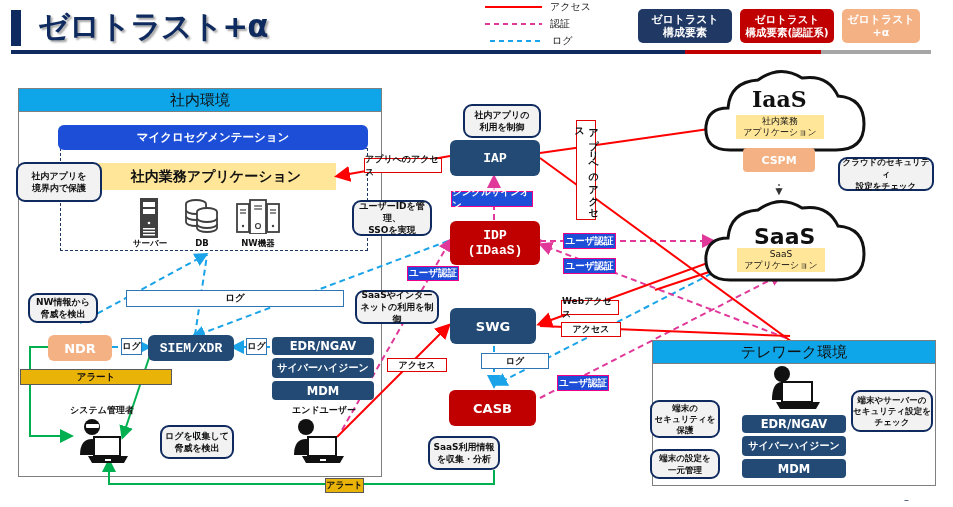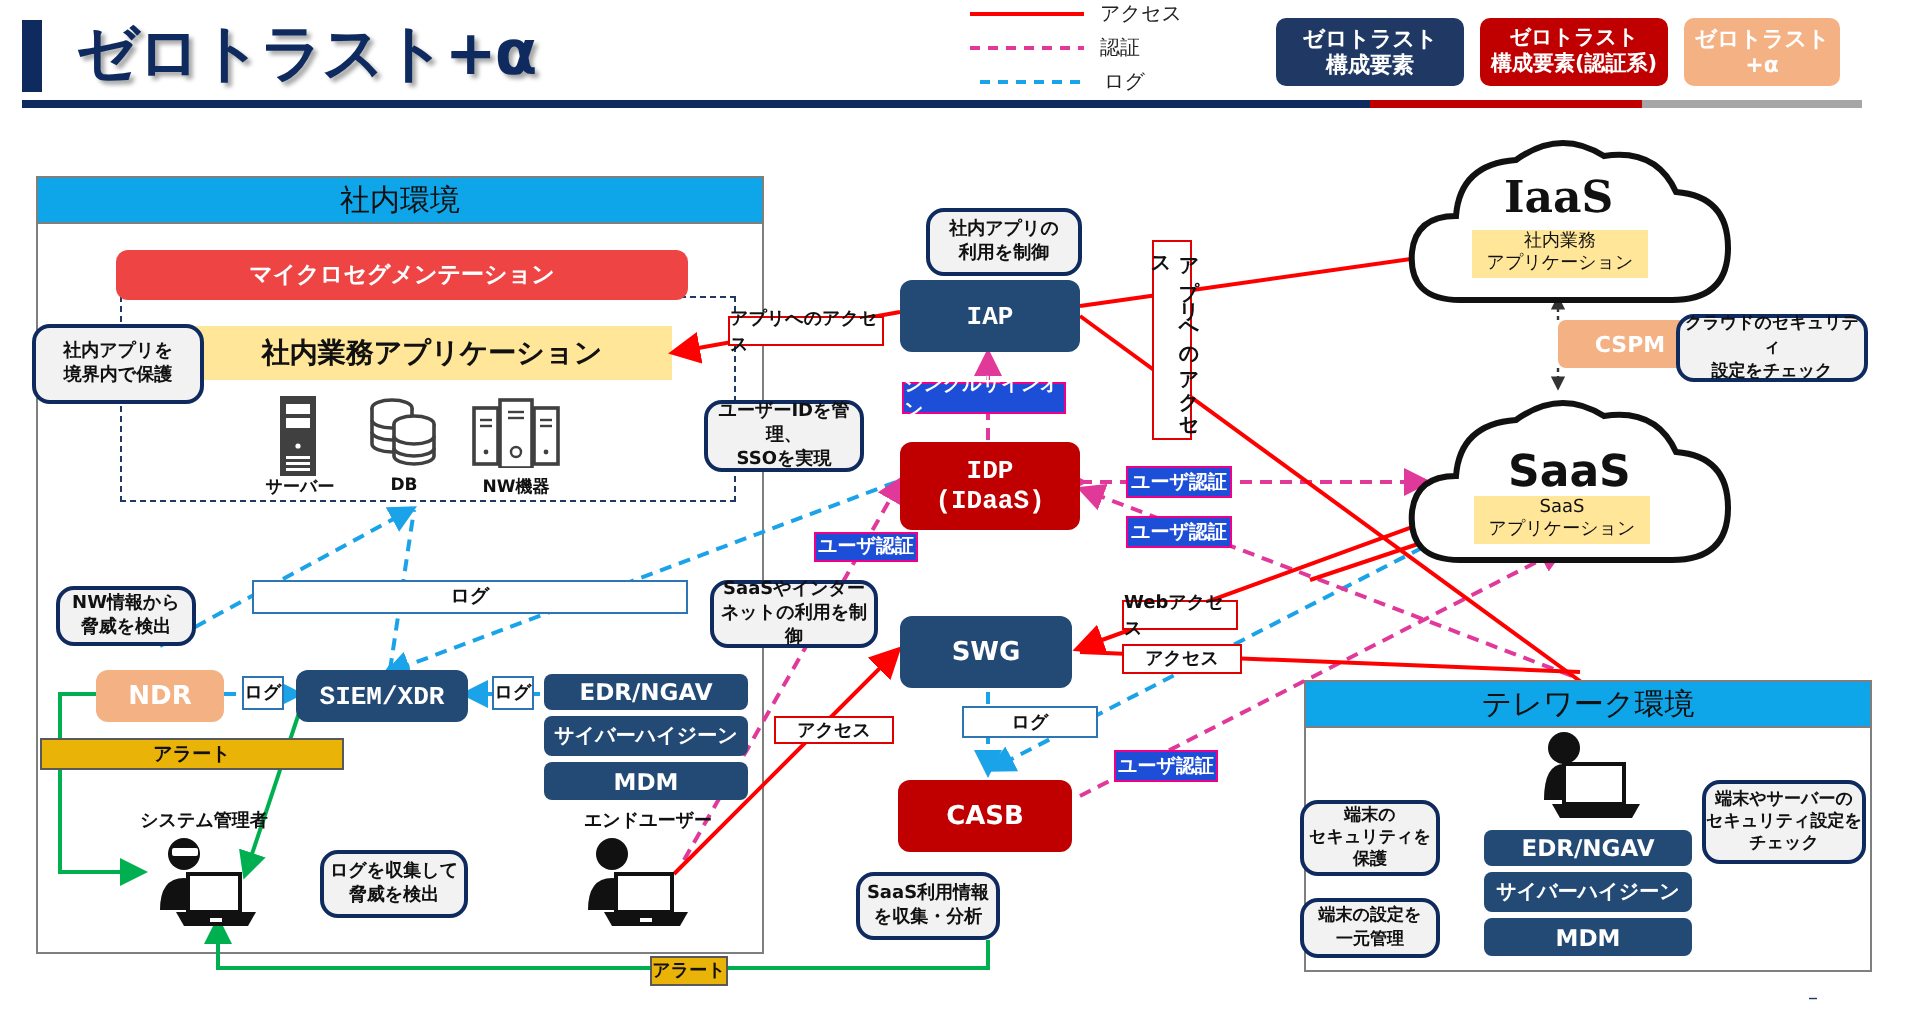--- a/index.html
+++ b/index.html
@@ -64,21 +64,21 @@
 構成要素</div>
 <div class="abs cat" style="left:740px;top:9px;width:94px;height:34px;background:#c00000;white-space:pre-line;font-size:10.5px;">ゼロトラスト
 構成要素(認証系)</div>
 <div class="abs cat" style="left:842px;top:9px;width:78px;height:34px;background:#f4b183;">ゼロトラスト+α</div>
 
 <div class="abs zone" style="left:18px;top:88px;width:364px;height:389px;">
   <div class="zone-head" style="height:22px;">社内環境</div>
 </div>
 
 <div class="abs dashed-box" style="left:60px;top:148px;width:308px;height:103px;"></div>
-<div class="abs" style="left:58px;top:125px;width:286px;height:25px;background:#ef4444;border-radius:6px;display:flex;align-items:center;justify-content:center;color:#fff;font-size:11.5px;font-weight:bold;">マイクロセグメンテーション</div>
+<div class="abs" style="left:58px;top:125px;width:310px;height:25px;background:#1d4ed8;border-radius:6px;display:flex;align-items:center;justify-content:center;color:#fff;font-size:11.5px;font-weight:bold;">マイクロセグメンテーション</div>
 <div class="abs app-yellow" style="left:96px;top:163px;width:240px;height:27px;font-size:14px;font-weight:bold;">社内業務アプリケーション</div>
 
 <div class="abs" style="left:136px;top:196px;width:30px;height:56px;">
   <svg width="30" height="44">
     <rect x="4" y="2" width="18" height="40" fill="#404040"></rect>
     <rect x="7" y="6" width="12" height="5" fill="#fff"></rect>
     <rect x="7" y="13" width="12" height="5" fill="#fff"></rect>
     <circle cx="13" cy="27" r="1.3" fill="#fff"></circle>
     <rect x="7" y="32" width="12" height="1.5" fill="#fff"></rect>
     <rect x="7" y="35" width="12" height="1.5" fill="#fff"></rect>
@@ -247,21 +247,21 @@
 を収集・分析</div>
 <div class="abs tag-white-gray" style="left:325px;top:478px;width:39px;height:15px;font-size:9px;">アラート</div>
 
 <svg class="abs" style="left:700px;top:58px;" width="168" height="100">
   <path d="M30 92 q-26 0 -24 -24 q2 -18 22 -18 q2 -26 30 -28 q22 -16 44 -2 q26 -4 36 18 q26 2 26 28 q0 26 -28 26 z" fill="#fff" stroke="#111" stroke-width="3"></path>
 </svg>
 <div class="abs cloud-title" style="left:752px;top:86px;">IaaS</div>
 <div class="abs app-yellow" style="left:736px;top:115px;width:88px;height:24px;font-size:9px;line-height:11px;white-space:pre-line;">社内業務
 アプリケーション</div>
 
-<div class="abs node sans" style="left:743px;top:160px;width:72px;height:24px;background:#f4b183;font-size:11px;border-radius:4px;margin-left:36px;">CSPM</div>
+<div class="abs node sans" style="left:743px;top:148px;width:72px;height:24px;background:#f4b183;font-size:11px;border-radius:4px;">CSPM</div>
 <div class="abs callout" style="left:838px;top:157px;width:96px;height:34px;white-space:pre-line;font-size:8.5px;">クラウドのセキュリティ
 設定をチェック</div>
 
 <svg class="abs" style="left:700px;top:188px;" width="168" height="100">
   <path d="M30 92 q-26 0 -24 -24 q2 -18 22 -18 q2 -26 30 -28 q22 -16 44 -2 q26 -4 36 18 q26 2 26 28 q0 26 -28 26 z" fill="#fff" stroke="#111" stroke-width="3"></path>
 </svg>
 <div class="abs cloud-title" style="left:754px;top:224px;font-family:'DejaVu Sans',sans-serif;">SaaS</div>
 <div class="abs app-yellow" style="left:737px;top:248px;width:88px;height:24px;font-size:9px;line-height:11px;white-space:pre-line;">SaaS
 アプリケーション</div>
 

